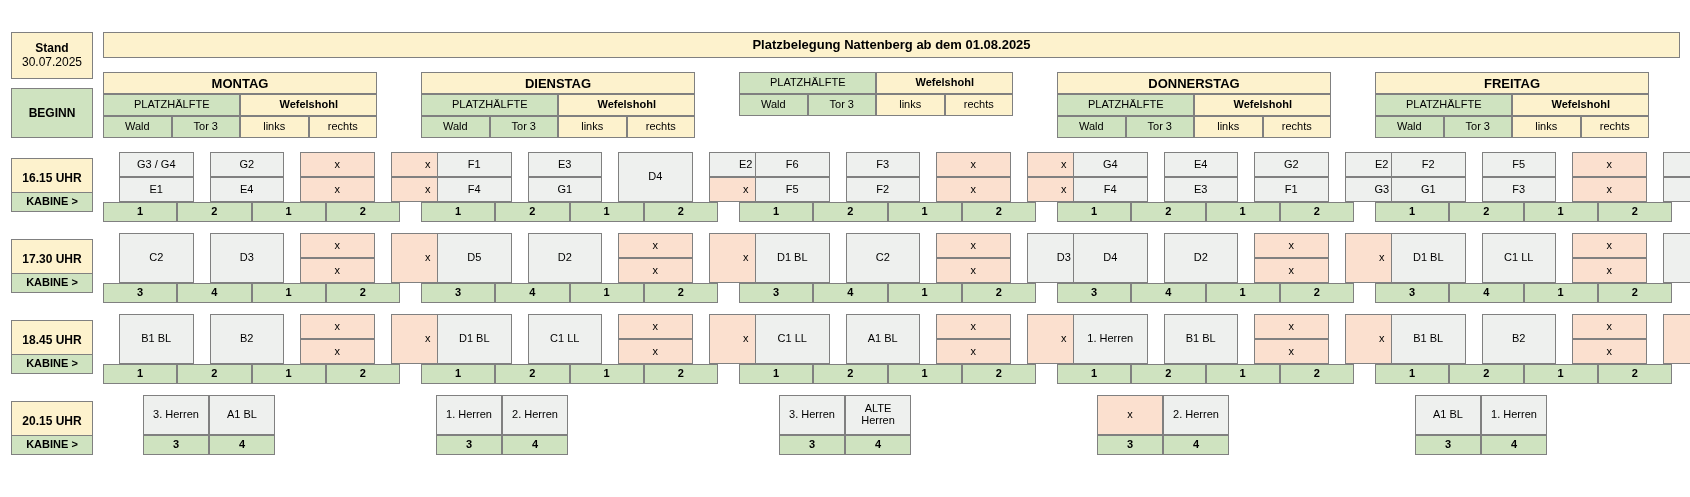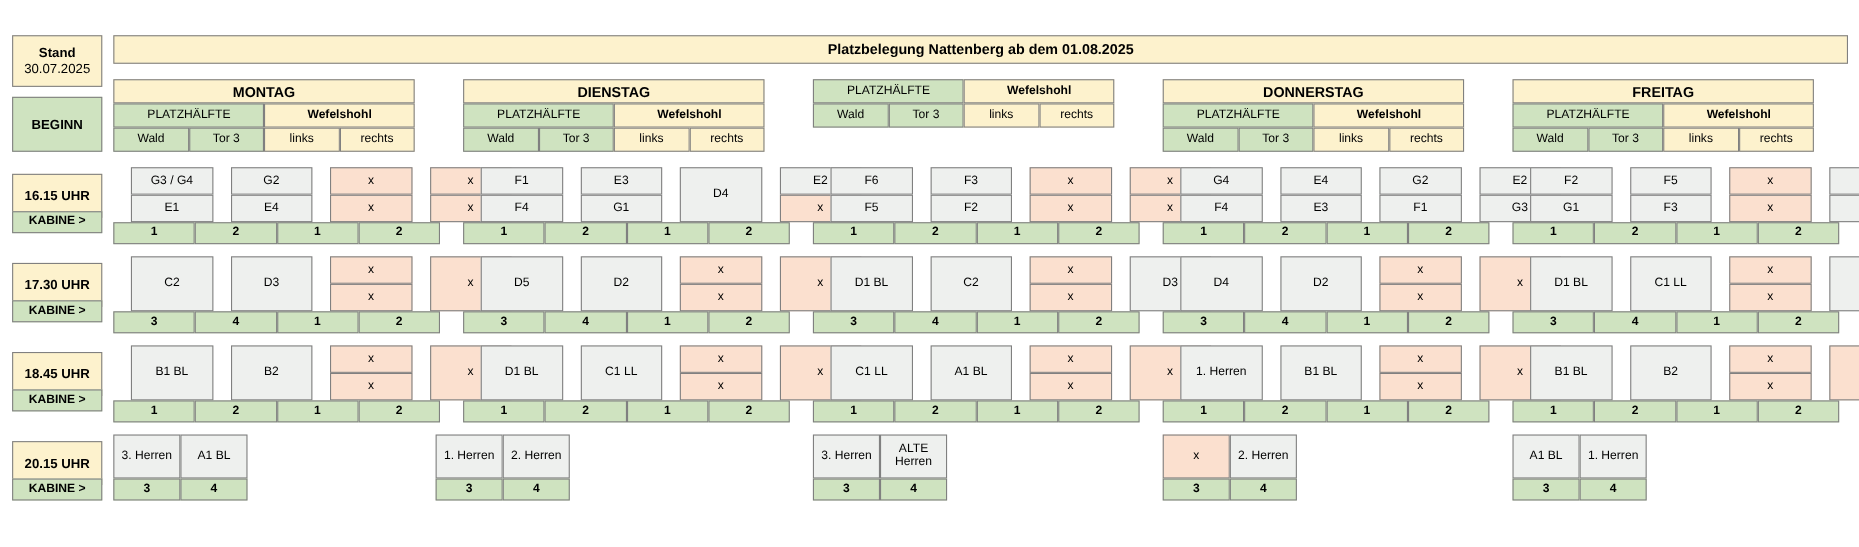--- a/index.html
+++ b/index.html
@@ -73,21 +73,21 @@
   .slot .grid{display:flex;}
   .slot .col{display:flex;flex-direction:column;margin-left:16px;}
   .slot .cell{font-size:11px;}
   .kab-row{display:flex;}
   .kab-row .cell{height:20px;width:74.5px;font-size:11px;font-weight:bold;}
   .q{width:74.5px;}
   .half{height:25px;}
   .full{height:50px;}
 
   
-  .slot-last{position:absolute;width:122px;}
+  .slot-last{position:absolute;width:132px;margin-left:40px;}
   .slot-last .grid{display:flex;}
   .slot-last .cell{width:74.5px;height:40px;font-size:11px;}
   .slot-last .kab-row .cell{height:20px;font-weight:bold;}
 </style>
 </head>
 <body>
 
 <div class="page">
 
   <div class="cell cream stand">

